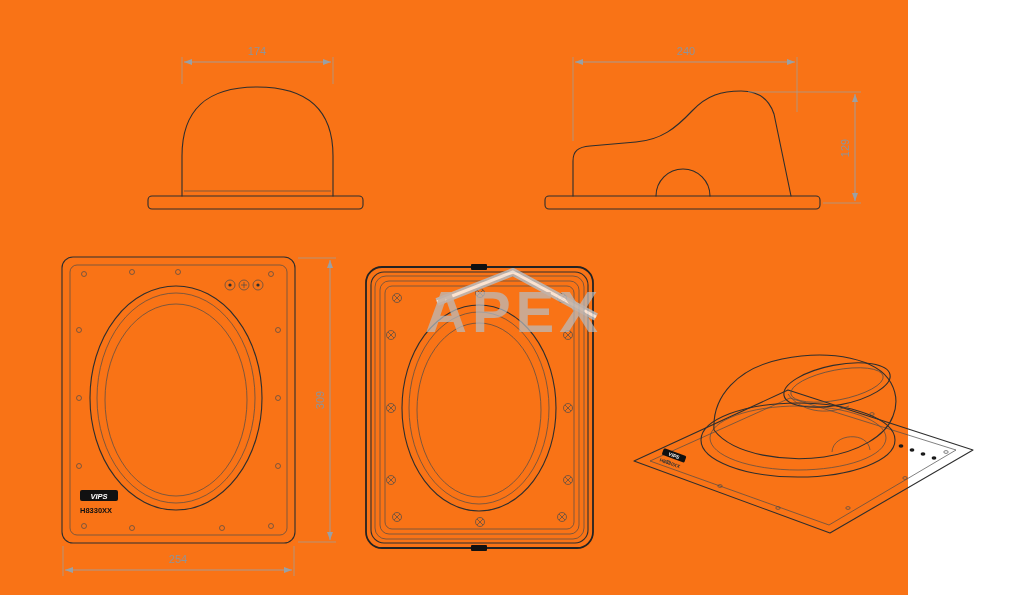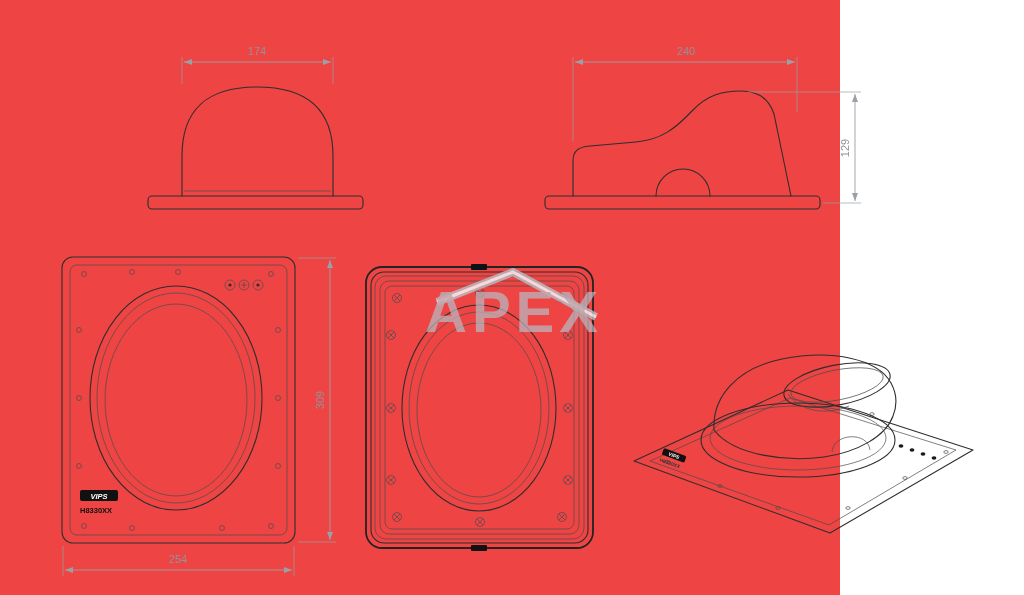--- a/index.html
+++ b/index.html
@@ -1,17 +1,17 @@
 <!DOCTYPE html>
 <html><head>
 <meta charset="utf-8">
 <style>
   html,body{margin:0;padding:0;background:#ffffff;width:1024px;height:595px;overflow:hidden;}
   body{font-family:"Liberation Sans", sans-serif;}
-  .sheet{position:relative;width:840px;height:595px;background:#ef4444;}
+  .sheet{position:relative;width:908px;height:595px;background:#f97316;}
   svg{display:block;}
   text{font-family:"Liberation Sans", sans-serif;}
   .dim-text{fill:#8f9398;font-size:11px;}
   .obj{stroke:#2e2e2e;fill:none;stroke-width:1.1;stroke-linejoin:round;stroke-linecap:round;}
   .obj-thin{stroke:#4a4a4a;fill:none;stroke-width:0.7;}
   .dim{stroke:#9aa0a5;fill:none;stroke-width:0.9;}
   .ext{stroke:#9aa0a5;fill:none;stroke-width:0.7;}
   .logo-text{fill:#ffffff;font-size:7.5px;font-style:italic;font-weight:bold;}
   .model-text{fill:#111111;font-size:7.5px;font-weight:bold;}
   .wm-text{fill:#b6c1ca;font-size:58px;font-weight:bold;letter-spacing:5px;opacity:0.85;}

